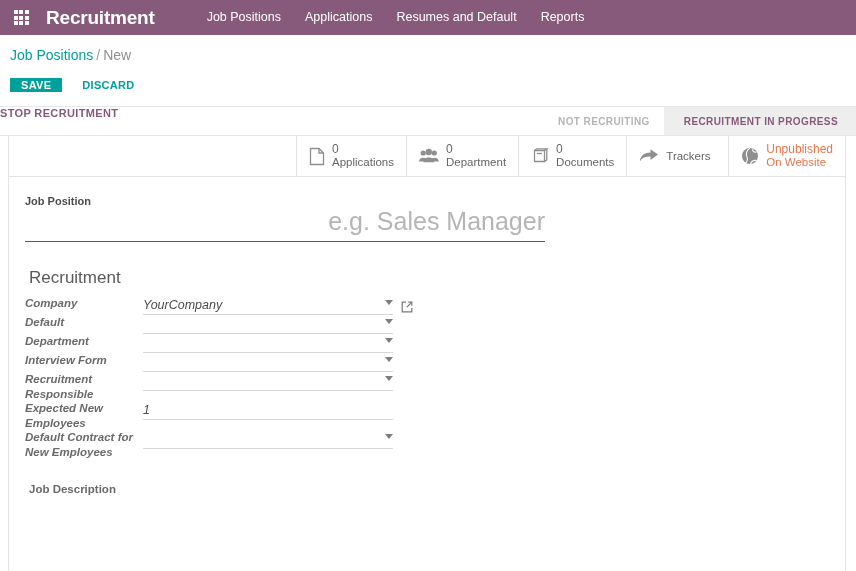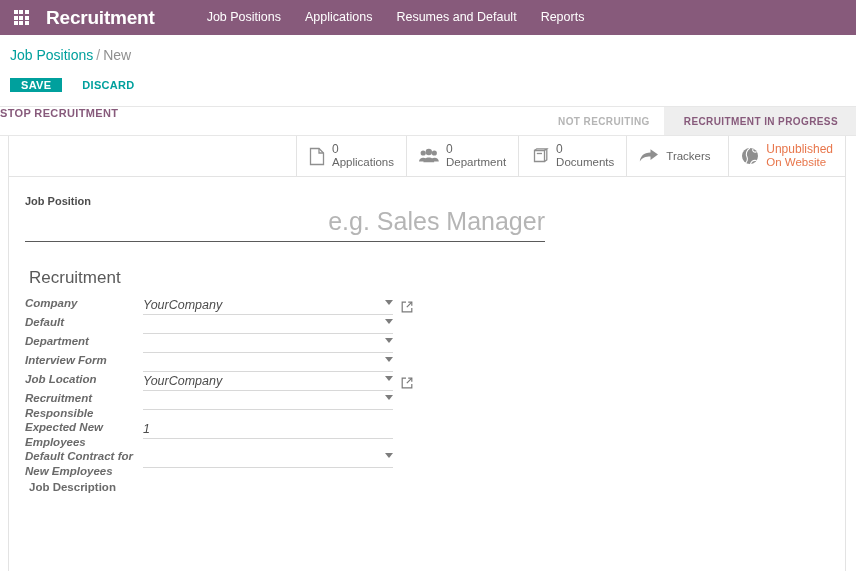--- a/index.html
+++ b/index.html
@@ -275,21 +275,21 @@
     bottom: 2px;
     cursor: pointer;
     line-height: 0;
   }
 
   .jobdesc-label {
     font-size: 11.5px;
     font-weight: bold;
     color: #6a6a6a;
     padding-left: 4px;
-    margin-top: 3px;
+    margin-top: 24px;
     display: block;
   }
 </style>
 </head>
 <body>
 
 <div class="navbar">
   <div class="apps-menu">
     <span class="grid-icon">
       <i></i>
@@ -462,36 +462,20 @@
         <tr>
           <td class="lbl">Interview Form</td>
           <td class="fld">
             <div class="field-line">
               <span class="field-val"></span>
               <span class="caret-down"></span>
             </div>
           </td>
         </tr>
 
-        <tr>
-          <td class="lbl">Job Location</td>
-          <td class="fld">
-            <div class="field-line">
-              <span class="field-val">YourCompany</span>
-              <span class="caret-down"></span>
-            </div>
-            <span class="ext-link">
-              <svg width="12" height="12" viewBox="0 0 12 12" fill="none" stroke="#7a7a7a" stroke-width="1.2">
-                <path d="M5 1.2 H1.2 V10.8 H10.8 V7"></path>
-                <path d="M7.2 1.2 H10.8 V4.8"></path>
-                <path d="M10.8 1.2 L5.8 6.2"></path>
-              </svg>
-            </span>
-          </td>
-        </tr>
 
         <tr>
           <td class="lbl">Recruitment Responsible</td>
           <td class="fld">
             <div class="field-line">
               <span class="field-val"></span>
               <span class="caret-down"></span>
             </div>
           </td>
         </tr>

